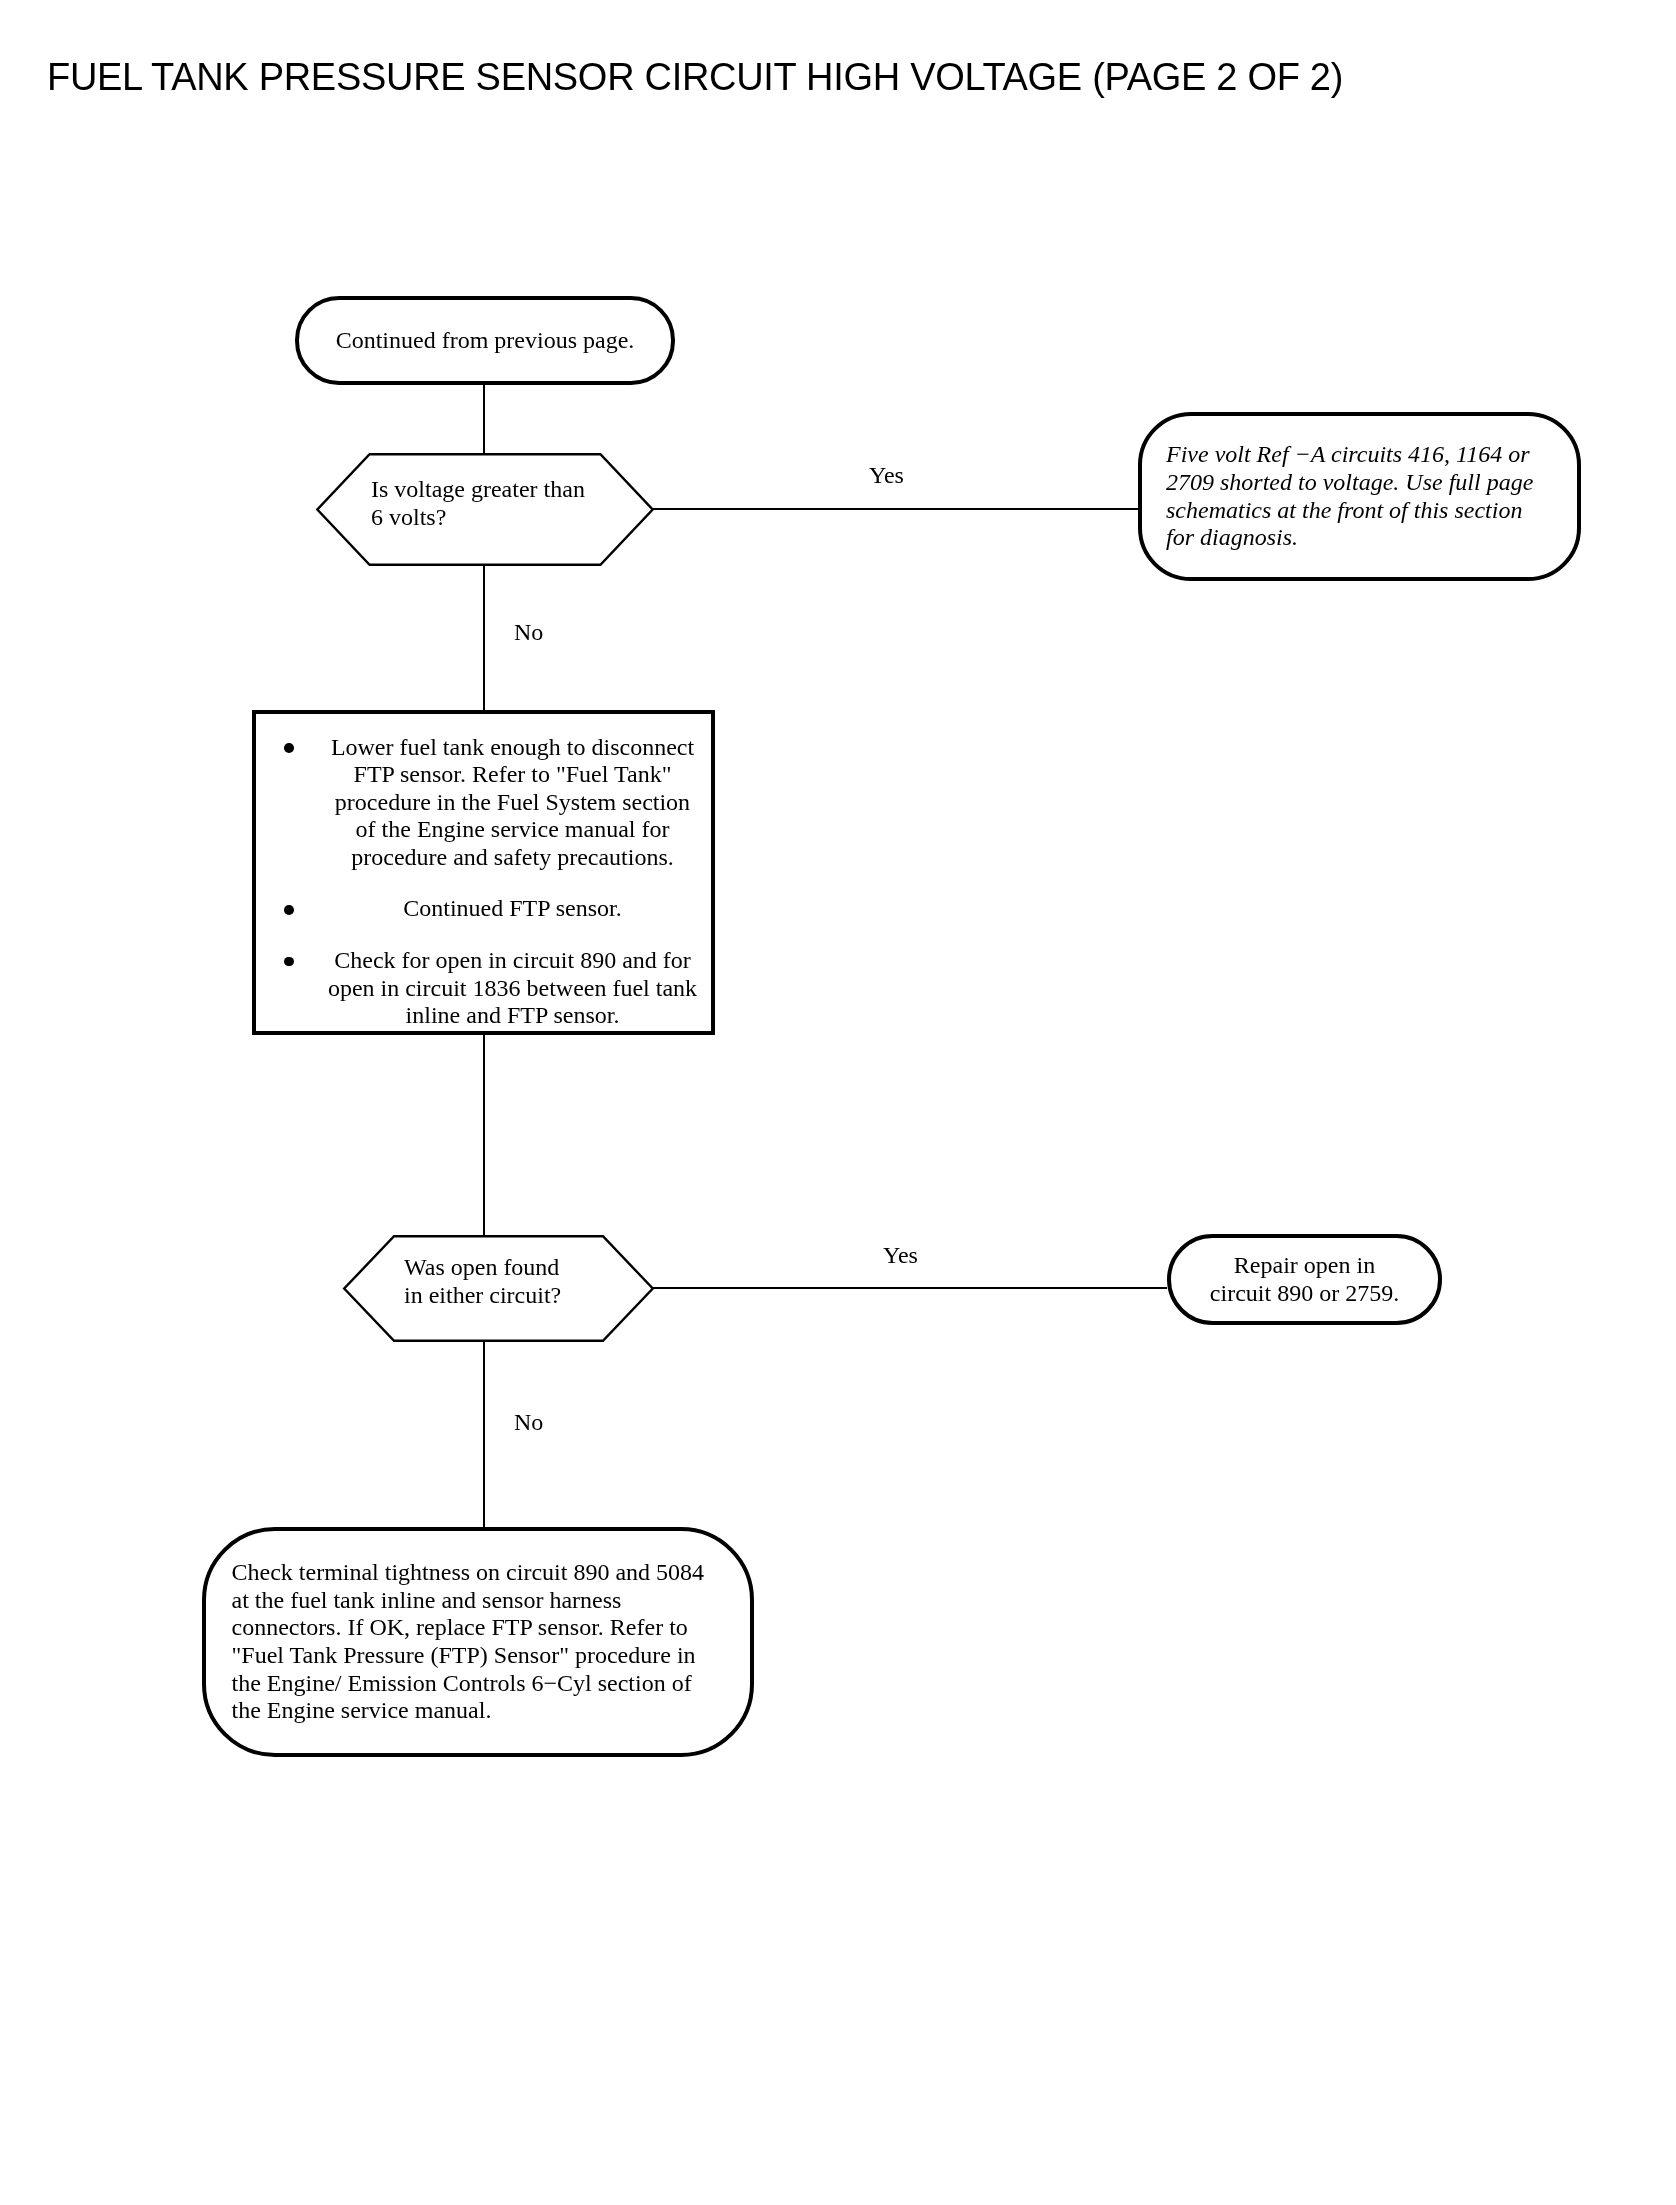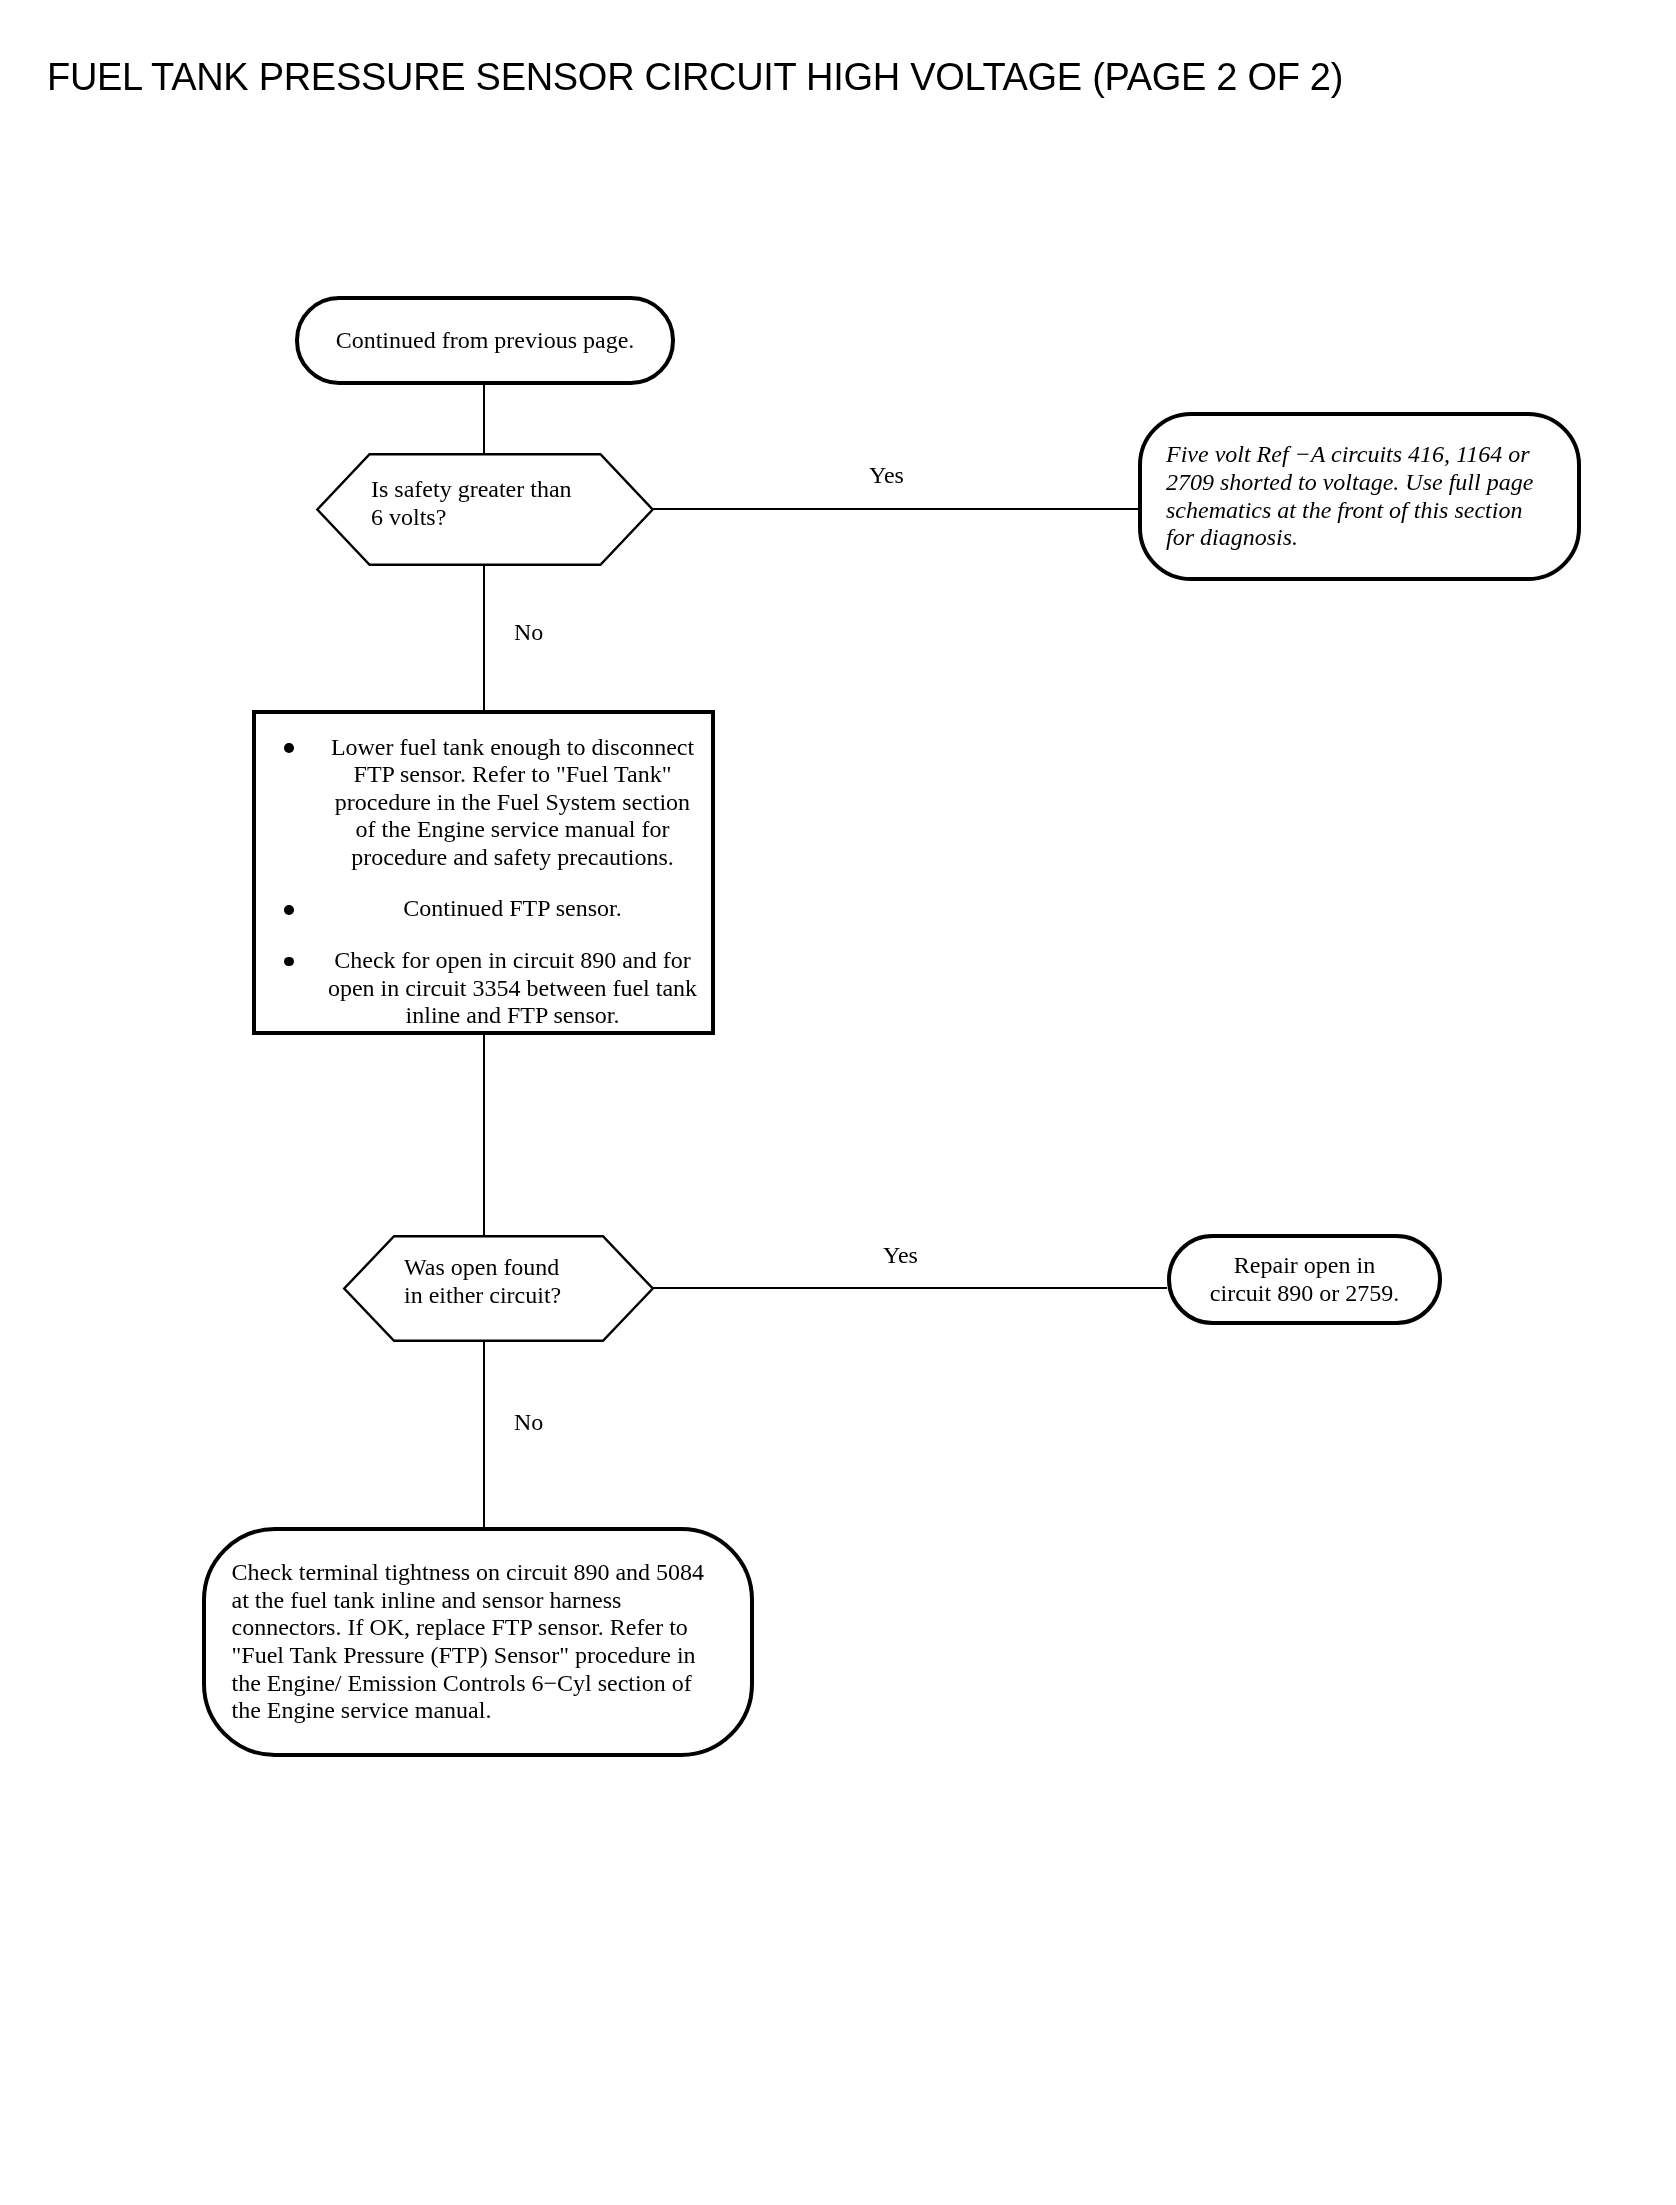--- a/index.html
+++ b/index.html
@@ -125,21 +125,21 @@
     <div class="txt" style="text-align:center;">Continued from previous page.</div>
   </div>
 
   <div class="vline" style="left:483px; top:385px; height:68px;"></div>
 
   <div class="hexwrap" style="left:316px; top:453px; width:338px; height:113px;">
     <svg width="338" height="113" viewBox="0 0 556 186">
       <polygon points="88,2 468,2 554,93 468,184 88,184 2,93" fill="#ffffff" stroke="#000000" stroke-width="4"></polygon>
     </svg>
     <div class="hextext" style="left:55px; top:22px; width:261px;">
-      <div>Is safety greater than</div>
+      <div>Is voltage greater than</div>
       <div>6 volts?</div>
     </div>
   </div>
 
   <div class="hline" style="left:653px; top:508px; width:485px;"></div>
   <div class="edge-label" style="left:869px; top:462px;">Yes</div>
 
   <div class="node terminator" style="left:1138px; top:412px; width:443px; height:169px; border-radius:53px;font-style:italic;">
     <div class="txt" style="padding:0 24px;">Five volt Ref −A circuits 416, 1164 or 2709 shorted to voltage. Use full page schematics at the front of this section for diagnosis.</div>
   </div>
@@ -152,21 +152,21 @@
       <div class="bullet-item">
         <span class="bullet-dot"></span>
         <span>Lower fuel tank enough to disconnect FTP sensor. Refer to "Fuel Tank" procedure in the Fuel System section of the Engine service manual for procedure and safety precautions.</span>
       </div>
       <div class="bullet-item">
         <span class="bullet-dot"></span>
         <span>Continued FTP sensor.</span>
       </div>
       <div class="bullet-item">
         <span class="bullet-dot"></span>
-        <span>Check for open in circuit 890 and for open in circuit 3354 between fuel tank inline and FTP sensor.</span>
+        <span>Check for open in circuit 890 and for open in circuit 1836 between fuel tank inline and FTP sensor.</span>
       </div>
     </div>
   </div>
 
   <div class="vline" style="left:483px; top:1035px; height:205px;"></div>
 
   <div class="hexwrap" style="left:343px; top:1235px; width:311px; height:107px;">
     <svg width="311" height="107" viewBox="0 0 512 176">
       <polygon points="84,2 428,2 510,88 428,174 84,174 2,88" fill="#ffffff" stroke="#000000" stroke-width="4"></polygon>
     </svg>

